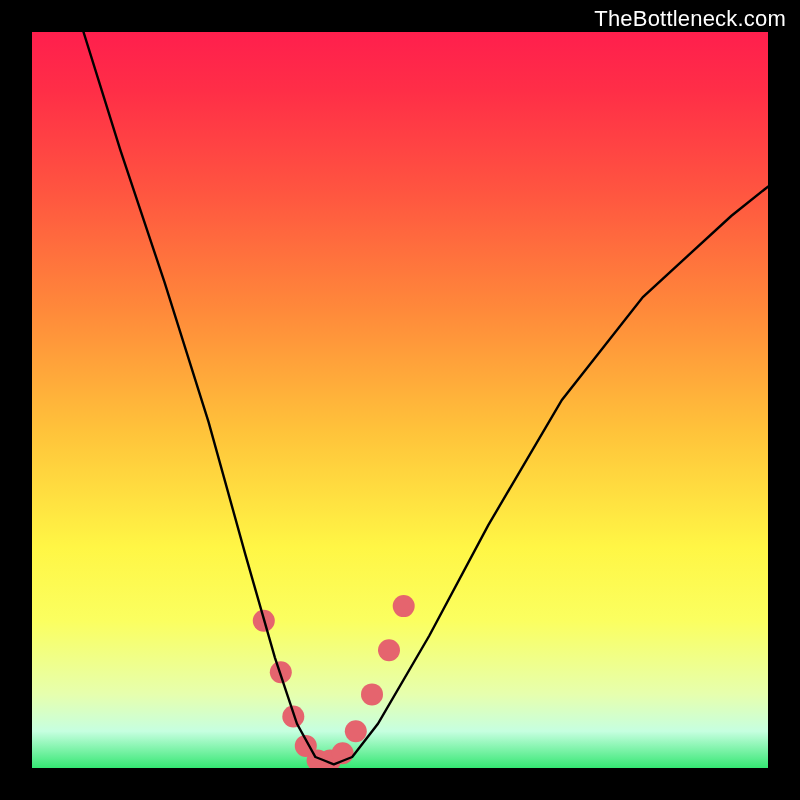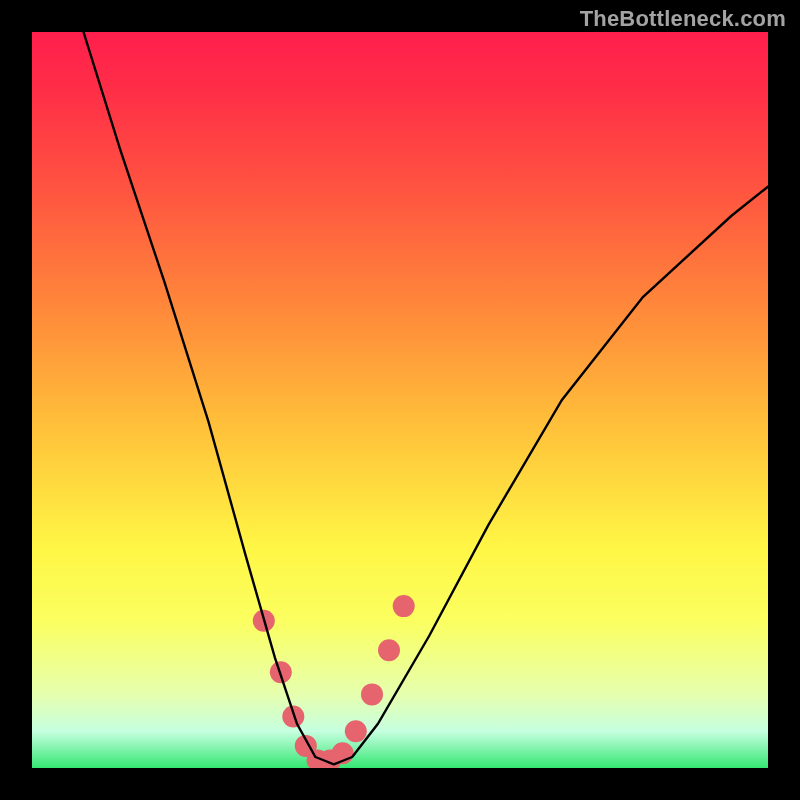--- a/index.html
+++ b/index.html
@@ -37,24 +37,24 @@
       #fbff60 80%,
       #e6ffae 90%,
       #c6ffe0 95%,
       #35e773 100%
     );
   }
   .watermark {
     position: absolute;
     top: 6px;
     right: 14px;
-    color: #a3a3a3;
+    color: #ffffff;
     font-size: 22px;
     letter-spacing: 0.2px;
-    font-weight: 700;
+    font-weight: 400;
   }
   svg.curve {
     position: absolute;
     top: 0;
     left: 0;
     width: 736px;
     height: 736px;
   }
 </style>
 </head>

